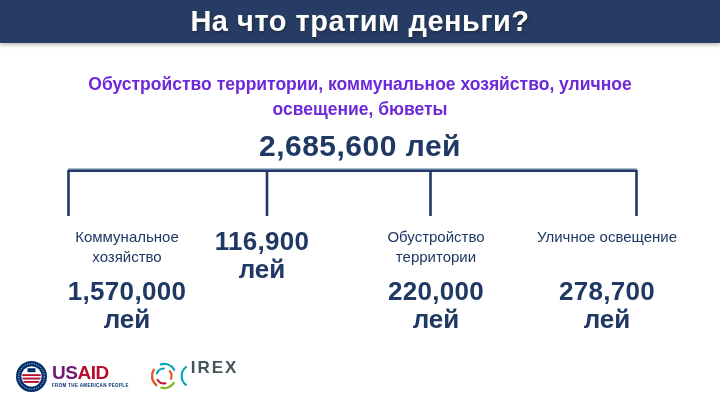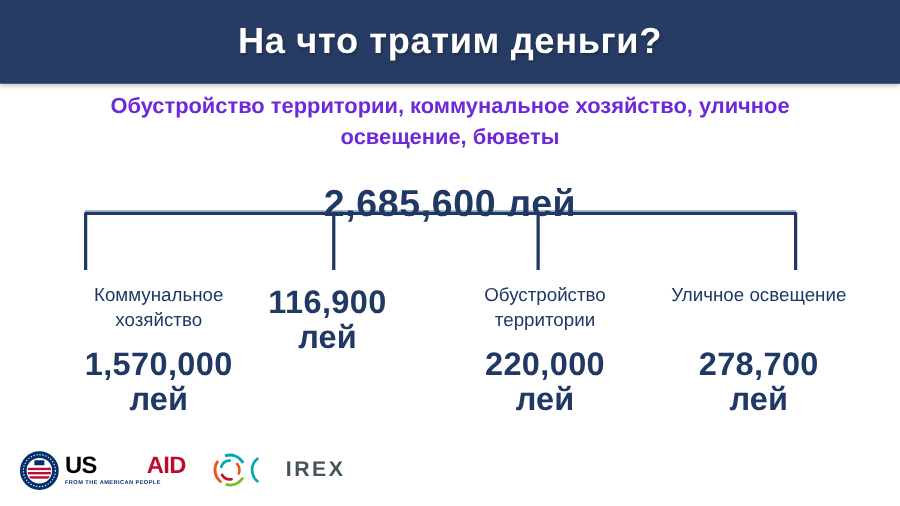--- a/index.html
+++ b/index.html
@@ -2,36 +2,36 @@
 <html><head>
 <meta charset="utf-8">
 <style>
   html,body{margin:0;padding:0;background:#e8e8e8;}
   .slide{
     position:relative;width:720px;height:405px;background:#ffffff;overflow:hidden;
     font-family:"Liberation Sans","DejaVu Sans",sans-serif;margin:0 auto;
   }
   
   .header{
-    position:absolute;top:0;left:0;width:720px;height:67px;background:#263C64;
+    position:absolute;top:0;left:0;width:720px;height:43px;background:#263C64;
     display:flex;align-items:center;justify-content:center;
     box-shadow:0 2px 4px rgba(60,60,60,.35);
   }
   .title{
     color:#ffffff;font-size:29px;font-weight:bold;letter-spacing:.5px;
     text-shadow:1px 2px 2px rgba(30,30,30,.45);
   }
   
   .subtitle{
     position:absolute;top:72px;left:60px;width:600px;text-align:center;
     color:#6d28d9;font-size:17.5px;font-weight:bold;line-height:1.45;
   }
   
   .total{
-    position:absolute;top:147px;left:0;width:720px;text-align:center;
+    position:absolute;top:129px;left:0;width:720px;text-align:center;
     color:#1F3864;font-size:30px;font-weight:bold;letter-spacing:.5px;
   }
   
   .bracket{position:absolute;top:0;left:0;width:720px;height:405px;pointer-events:none;}
   
   .columns{position:absolute;top:227px;left:0;width:720px;height:120px;}
   .col{position:absolute;text-align:center;color:#1F3864;}
   .col .label{
     font-size:15px;font-weight:normal;line-height:1.33;height:50px;
     max-width:150px;margin:0 auto;
@@ -40,24 +40,24 @@
   .col .unit{font-size:26px;font-weight:bold;line-height:1.08;}
   .col0{left:27px;width:200px;}
   .col1{left:197px;width:130px;}
   .col2{left:336px;width:200px;}
   .col3{left:507px;width:200px;}
   
   .logos{position:absolute;left:15px;top:355px;height:42px;display:flex;align-items:center;gap:20px;}
   .usaid{display:flex;align-items:center;gap:4px;}
   .usaid-text{display:flex;flex-direction:column;line-height:1;}
   .usaid-word{font-size:19px;font-weight:bold;letter-spacing:-.5px;}
-  .usaid-us{color:#000000;}
-  .usaid-aid{color:#BA0C2F;margin-left:40px;}
+  .usaid-us{color:#701a75;}
+  .usaid-aid{color:#BA0C2F;}
   .usaid-tagline{font-size:4.5px;color:#002F6C;font-weight:bold;letter-spacing:.35px;margin-top:2px;}
-  .irex{display:flex;align-items:center;gap:20px;}
+  .irex{display:flex;align-items:flex-start;gap:2px;}
   .irex-word{font-size:17px;font-weight:600;color:#44555A;letter-spacing:2px;}
 </style>
 </head>
 <body>
 
 <div class="slide">
 
   <div class="header">
     <div class="title">На что тратим деньги?</div>
   </div>

